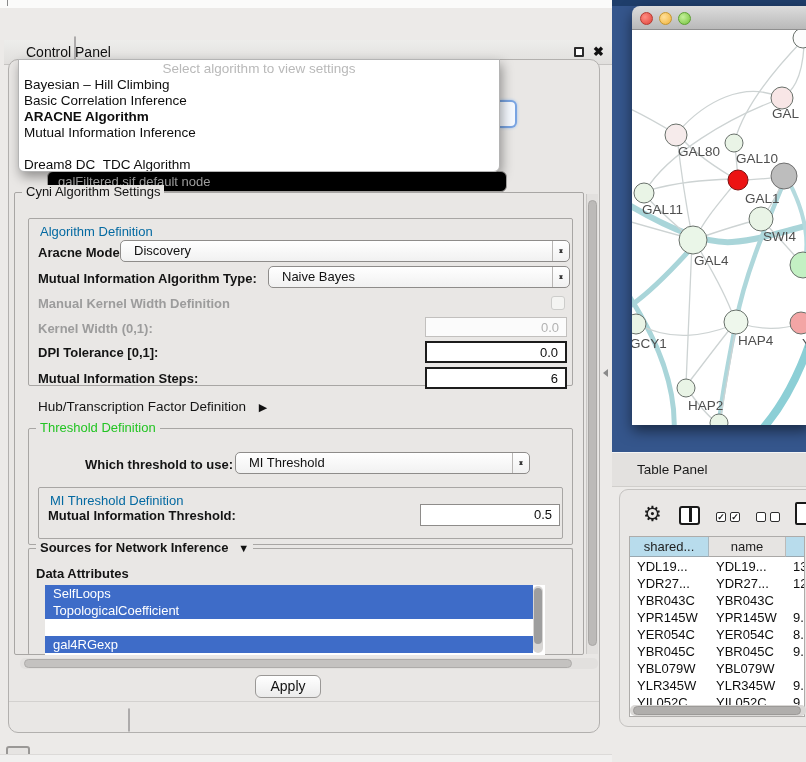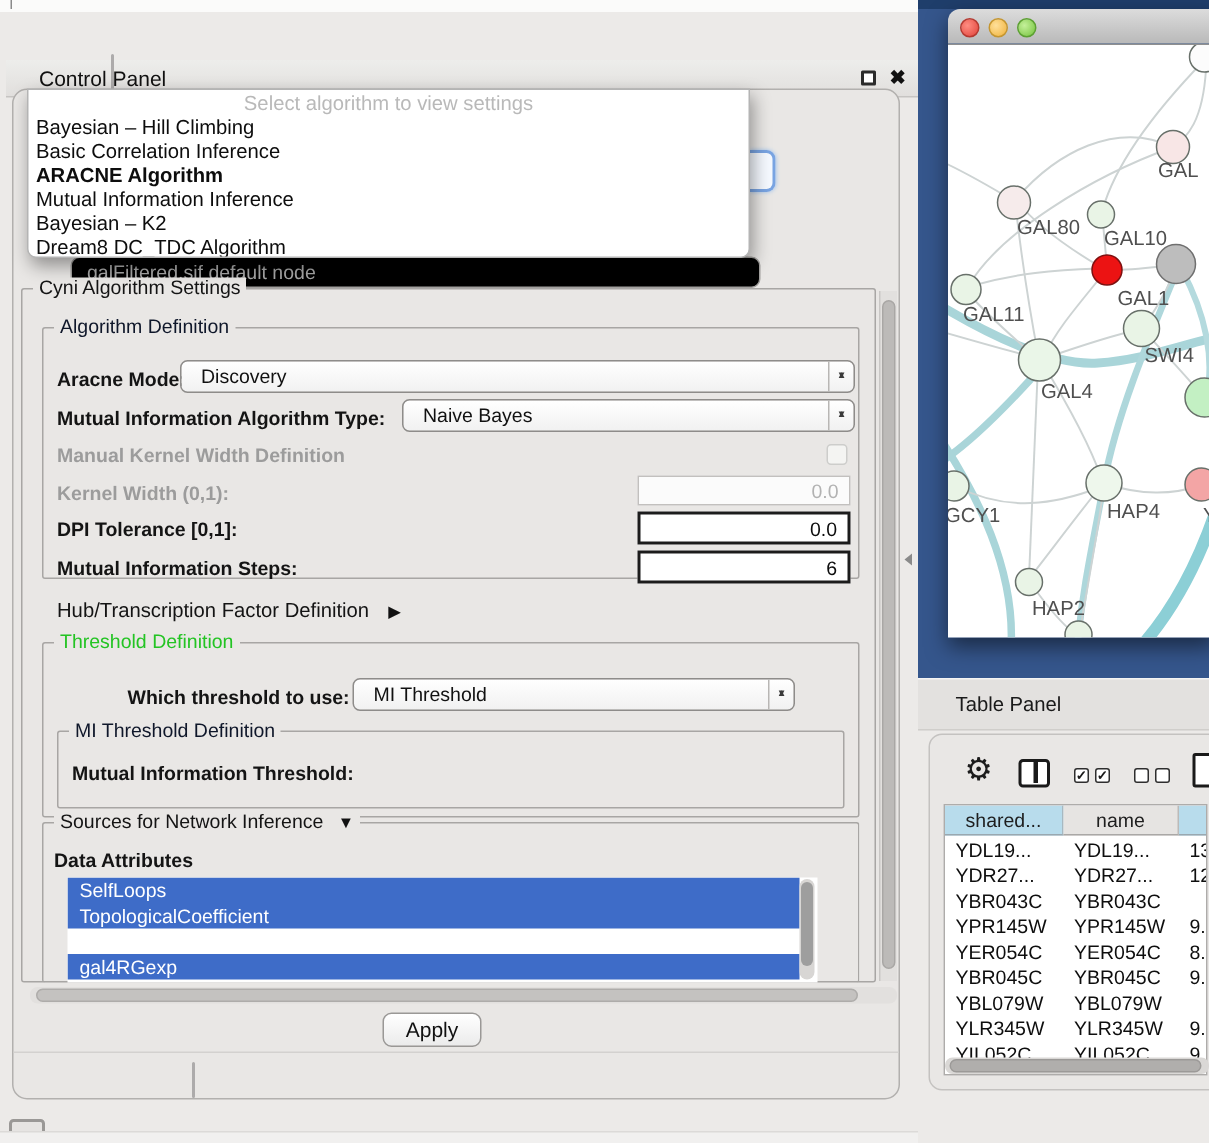--- a/index.html
+++ b/index.html
@@ -38,21 +38,21 @@
   .focus-cap{left:500px;top:100px;width:17px;height:28px;border:2px solid #79a4e2;border-left:none;
              border-radius:0 6px 6px 0;background:#f5f9ff;box-shadow:0 0 3px #9cc0ee;}
 
   .hidden-combo{left:47px;top:171px;width:460px;height:21px;border:1px solid #a2a09e;border-radius:6px;
                 background:#000000;z-index:2;}
   .hidden-combo span{position:absolute;left:10px;top:0;line-height:20px;color:#a8a8a8;font-size:13px;}
 
   
   .grp{border:1px solid #a8a6a4;border-radius:2px;background:transparent;}
   .leg{height:14px;line-height:14px;background:#e9e7e5;padding:0 4px;font-size:13px;z-index:3;white-space:nowrap;}
-  .leg.blue{color:#0f172a;}
+  .leg.blue{color:#0369a1;margin-top:14px;}
   .leg.green{color:#23c423;}
 
   .lbl{font-size:13px;white-space:nowrap;}
   .lbl.b{font-weight:bold;}
   .lbl.gray{color:#9c9c9c;}
 
   .combo{height:22px;background:linear-gradient(#ffffff,#f1f1f1);border:1px solid #8e8c8a;border-radius:5px;}
   .combo .val{position:absolute;left:13px;top:0;line-height:20px;font-size:13px;color:#111;}
   .combo .step{position:absolute;right:0;top:0;width:17px;height:100%;border-left:1px solid #b8b6b4;
                display:flex;flex-direction:column;align-items:center;justify-content:center;line-height:5px;}
@@ -152,21 +152,20 @@
     <span>galFiltered.sif default node</span>
   </div>
   <div class="focus-cap"></div>
 
   <div class="popup" id="algo-popup">
     <div class="ph">Select algorithm to view settings</div>
   <div class="item" style="top: 17px;">Bayesian – Hill Climbing</div>
       <div class="item b" style="top: 49px;">ARACNE Algorithm</div>
       <div class="item" style="top: 33px;">Basic Correlation Inference</div>
       <div class="item" style="top: 65px;">Mutual Information Inference</div>
-      <div class="item" style="top: 81px;">Bayesian – K2</div>
       <div class="item" style="top: 97px;">Dream8 DC_TDC Algorithm</div>
     </div>
 
   <div class="grp" style="left:14px;top:192px;width:570px;height:463px;"></div>
   <span class="leg" style="left:22px;top:185px;">Cyni Algorithm Settings</span>
 
   <div class="grp" style="left:28px;top:218px;width:545px;height:168px;"></div>
   <span class="leg blue" style="left:36px;top:211px;">Algorithm Definition</span>
 
   <span class="lbl b" style="left:38px;top:245px;">Aracne Mode:</span>
@@ -213,24 +212,25 @@
     <span class="step">
         <span>▲</span>
         <span>▼</span>
       </span>
   </div>
 
   <div class="grp" style="left:38px;top:487px;width:525px;height:52px;"></div>
   <span class="leg blue" style="left:46px;top:480px;">MI Threshold Definition</span>
 
   <span class="lbl b" style="left:48px;top:508px;">Mutual Information Threshold:</span>
+  <div class="inp norm" style="left:420px;top:504px;width:140px;">0.5</div>
 
   <div class="grp" style="left:28px;top:548px;width:545px;height:107px;border-bottom:none;"></div>
   <span class="leg" style="left:36px;top:541px;">
-    <span style="position:relative;">Sources for Network Inference</span>
+    <span style="position:relative;font-weight:bold;">Sources for Network Inference</span>
     <span class="tri" style="position:relative;margin-left:6px;">▼</span>
   </span>
   <span class="lbl b" style="left:36px;top:566px;">Data Attributes</span>
   <div class="attr-list" id="attr-list">
       <div class="attr-item" style="top: 0px;">SelfLoops</div>
       <div class="attr-item" style="top: 17px;">TopologicalCoefficient</div>
       <div class="attr-item" style="top: 51px;">gal4RGexp</div>
     </div>
   <div class="attr-scroll"></div>
   <div class="attr-thumb"></div>

